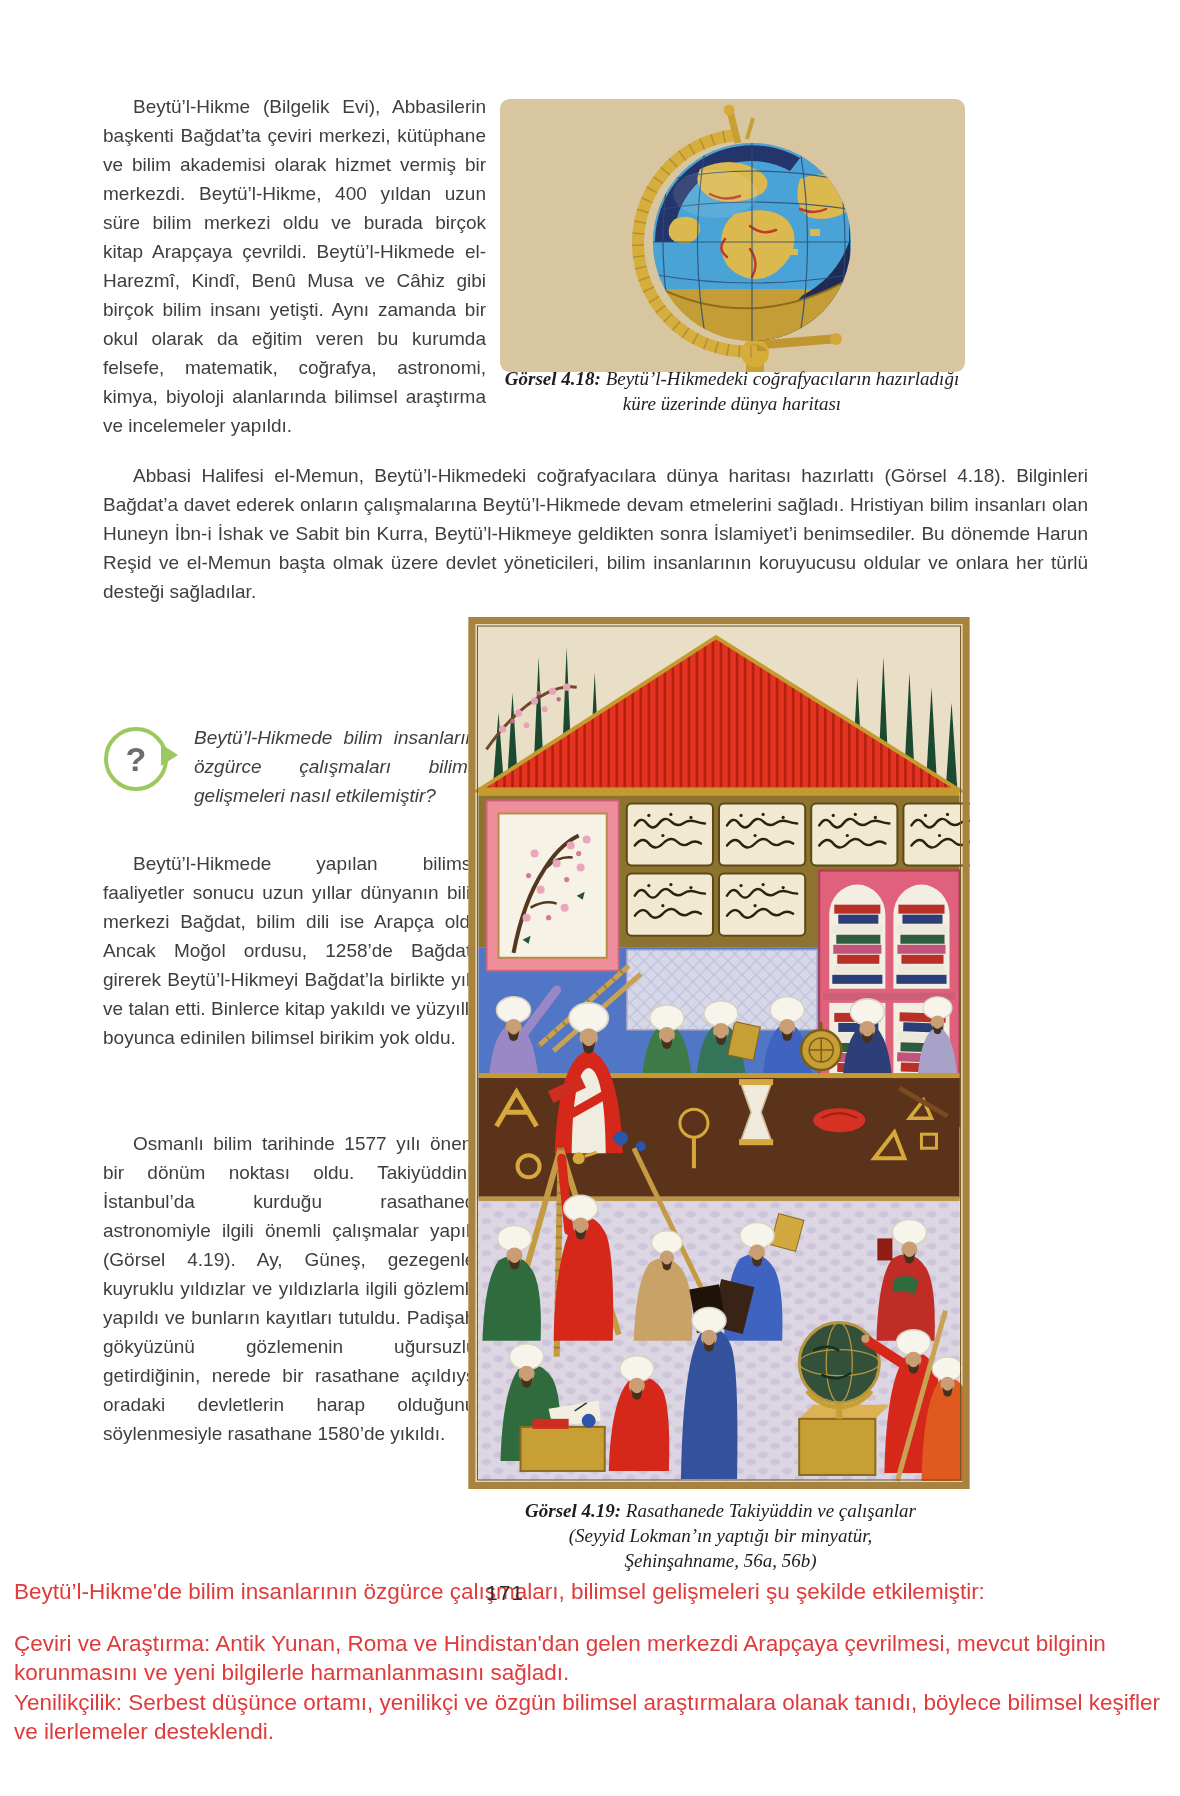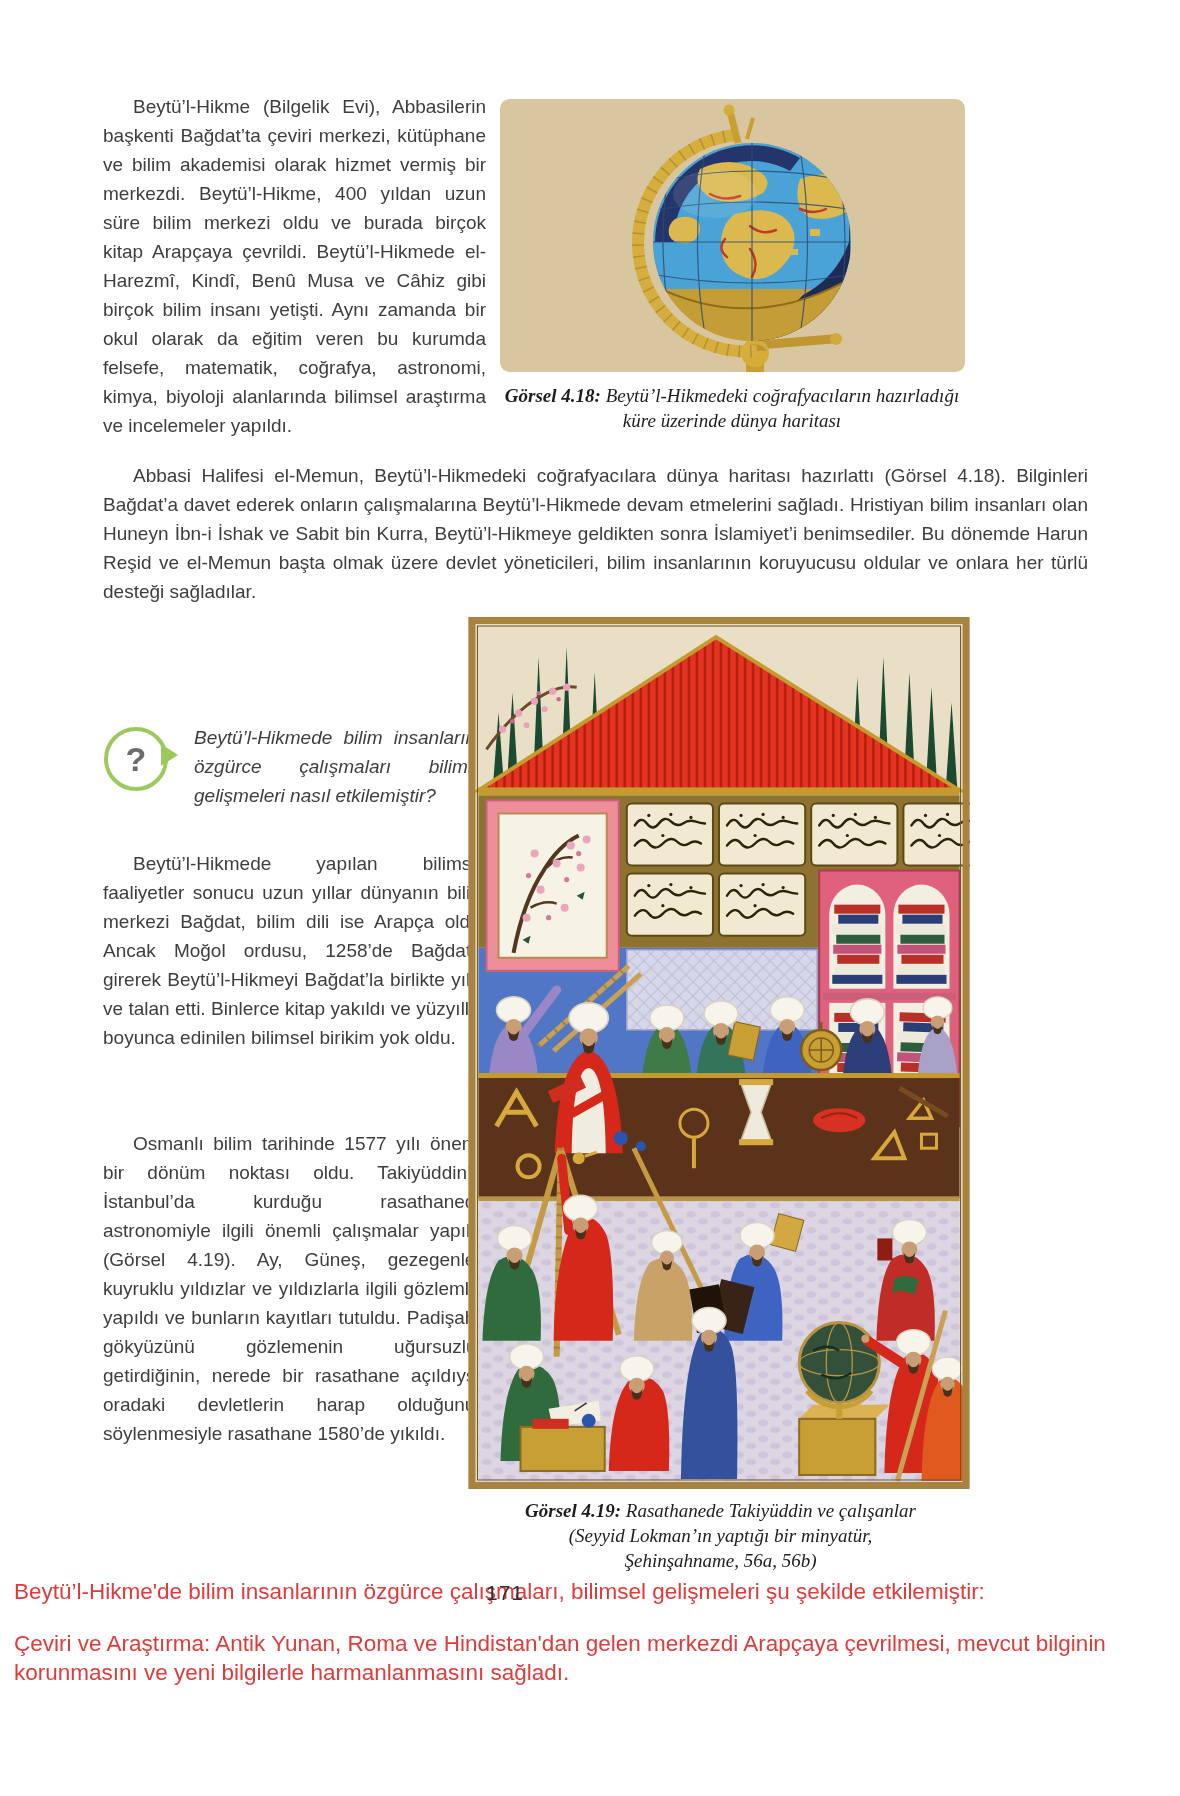--- a/index.html
+++ b/index.html
@@ -78,21 +78,21 @@
 
       <path d="M236 36 A103 103 0 0 0 257 252" fill="none" stroke="#d6ae3e" stroke-width="12"></path>
       <path d="M236 36 A103 103 0 0 0 257 252" fill="none" stroke="#8d6b1e" stroke-width="12" stroke-dasharray="1.5 10" opacity="0.45"></path>
 
       <line x1="238" y1="44" x2="230" y2="12" stroke="#c79f35" stroke-width="7"></line>
       <line x1="247" y1="40" x2="253" y2="19" stroke="#c79f35" stroke-width="4"></line>
       <circle cx="229" cy="11" r="5.5" fill="#d6ac38"></circle>
     </svg>
   </div>
 
-  <div class="abs cap" style="left:492px;top:383px;width:480px;text-align:center;">
+  <div class="abs cap" style="left:492px;top:366px;width:480px;text-align:center;">
     <span class="lbl">Görsel 4.18:</span><span> Beytü’l-Hikmedeki coğrafyacıların hazırladığı küre üzerinde dünya haritası</span>
   </div>
 
   <div class="abs para" style="left:103px;top:461px;width:985px;">Abbasi Halifesi el-Memun, Beytü’l-Hikmedeki coğrafyacılara dünya haritası hazırlattı (Görsel 4.18). Bilginleri Bağdat’a davet ederek onların çalışmalarına Beytü’l-Hikmede devam etmelerini sağladı. Hristiyan bilim insanları olan Huneyn İbn-i İshak ve Sabit bin Kurra, Beytü’l-Hikmeye geldikten sonra İslamiyet’i benimsediler. Bu dönemde Harun Reşid ve el-Memun başta olmak üzere devlet yöneticileri, bilim insanlarının koruyucusu oldular ve onlara her türlü desteği sağladılar.</div>
 
   <div class="abs q-icon" style="left:104px;top:727px;">
     <span>?</span>
   </div>
   <div class="abs q-pointer" style="left:161px;top:744px;"></div>
   <div class="abs q-text" style="left:194px;top:723px;width:298px;">Beytü’l-Hikmede bilim insanlarının özgürce çalışmaları bilimsel gelişmeleri nasıl etkilemiştir?</div>
@@ -359,15 +359,16 @@
     <div><span class="lbl">Görsel 4.19:</span><span> Rasathanede Takiyüddin ve çalışanlar</span></div>
     <div>(Seyyid Lokman’ın yaptığı bir minyatür,</div>
     <div>Şehinşahname, 56a, 56b)</div>
   </div>
 
   <div class="abs page-num" style="left:486px;top:1581px;">171</div>
 
   <div class="abs answer" style="left:14px;top:1577px;width:1154px;">
     <div class="intro">Beytü’l-Hikme'de bilim insanlarının özgürce çalışmaları, bilimsel gelişmeleri şu şekilde etkilemiştir:</div>
     <div>Çeviri ve Araştırma: Antik Yunan, Roma ve Hindistan'dan gelen merkezdi Arapçaya çevrilmesi, mevcut bilginin korunmasını ve yeni bilgilerle harmanlanmasını sağladı.</div>
+    <div>Yenilikçilik: Serbest düşünce ortamı, yenilikçi ve özgün bilimsel araştırmalara olanak tanıdı, böylece bilimsel keşifler ve ilerlemeler desteklendi.</div>
   </div>
 
 </div>
 
 </body></html>

